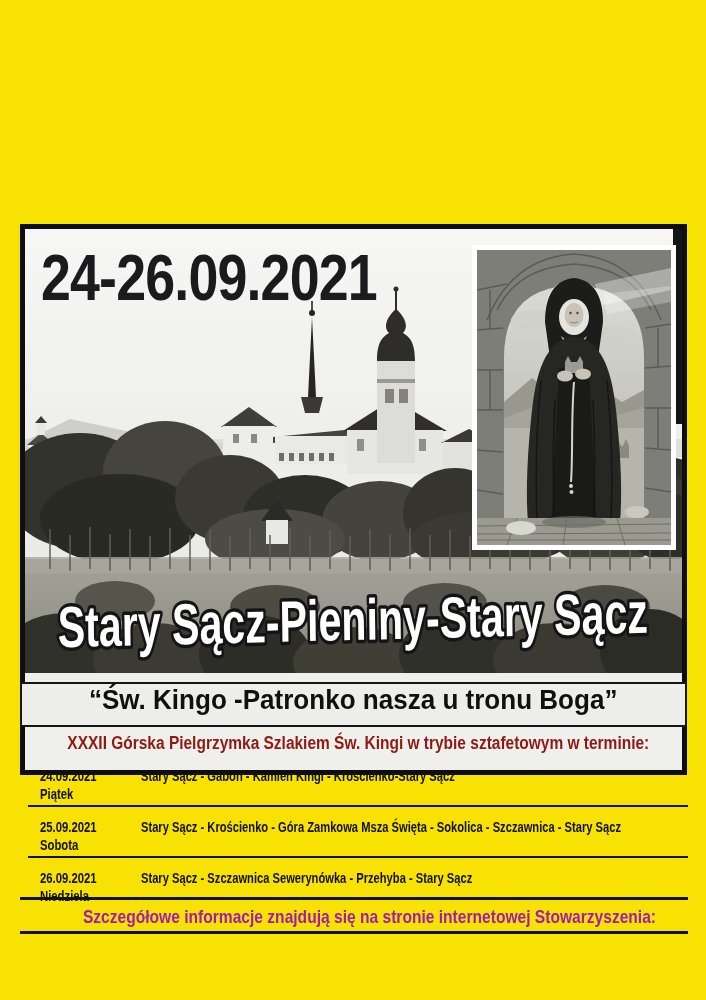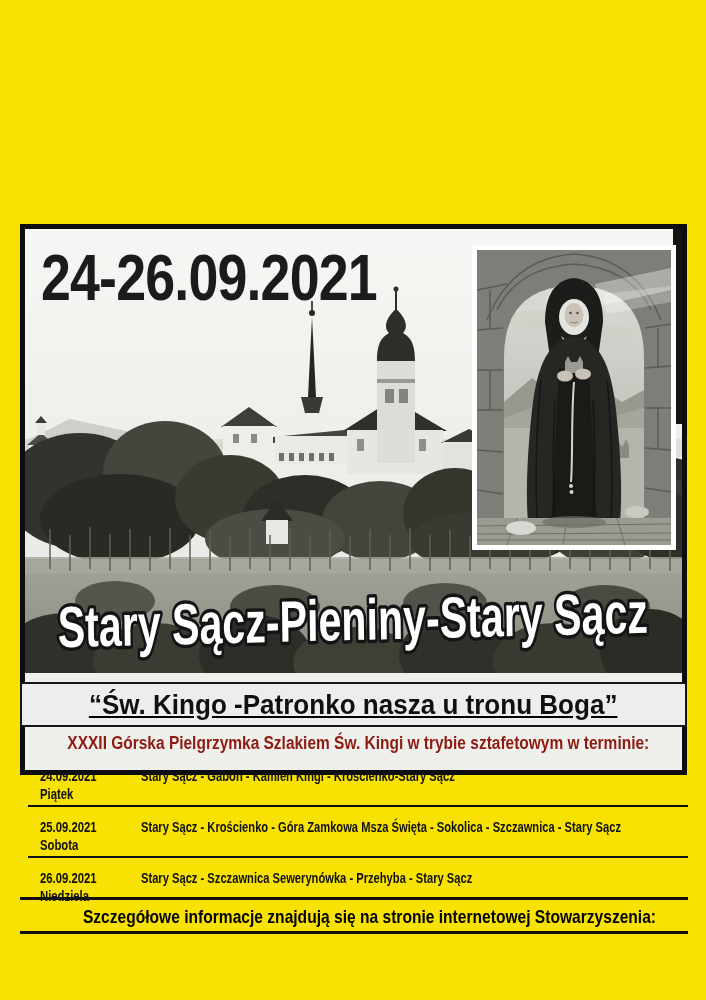--- a/index.html
+++ b/index.html
@@ -19,39 +19,39 @@
     border:5px solid #0E0D11;background:#EFEFEC;}
   .scene{position:absolute;left:0;top:0;}
   .photo-date{position:absolute;left:16px;top:12px;font-size:64px;font-weight:bold;color:#1B1B1E;
     white-space:nowrap;transform:scaleX(0.84);transform-origin:left top;letter-spacing:-1px;}
   .saint-frame{position:absolute;left:447px;top:16px;width:204px;height:305px;background:#FFFFFF;
     padding:5px;box-sizing:border-box;}
   .route-svg{position:absolute;left:0;top:345px;}
 
   
   .quote-bar{position:absolute;left:20px;top:682px;width:667px;height:45px;box-sizing:border-box;
-    background:#EDEDEB;border:2px solid #151515;display:flex;align-items:center;justify-content:center;text-decoration:underline;}
+    background:#EDEDEB;border:2px solid #151515;display:flex;align-items:flex-start;justify-content:center;}
   .quote-text{font-size:28px;font-weight:bold;color:#101010;white-space:nowrap;
     display:inline-block;transform:scaleX(0.93);}
 
   
   .schedule{position:absolute;left:20px;top:730px;width:668px;color:#111;}
   .sched-heading{height:26px;line-height:26px;text-align:center;}
   .sched-heading span{display:inline-block;font-size:18px;font-weight:bold;color:#8E1A12;
     white-space:nowrap;transform:scaleX(0.86);}
   .sched-row{position:relative;margin-top:6px;padding:5px 0 3px 20px;}
   .row-date,.row-day{font-size:15.5px;line-height:17px;font-weight:bold;white-space:nowrap;
     display:inline-block;transform:scaleX(0.73);transform-origin:left center;}
   .row-day{display:block;}
   .row-route{position:absolute;left:121px;top:5px;font-size:15.5px;line-height:17px;font-weight:bold;
     white-space:nowrap;transform:scaleX(0.72);transform-origin:left top;}
   .sched-sep{height:2px;background:#111;margin-left:8px;}
 
   
-  .footer{position:absolute;left:20px;top:897px;width:668px;text-align:center;color:#000000;}
+  .footer{position:absolute;left:20px;top:897px;width:668px;text-align:center;color:#a21caf;}
   .rule{height:3px;background:#111;}
   .info-line{margin-top:6px;font-size:19px;line-height:22px;font-weight:bold;}
   .info-line span{display:inline-block;transform:scaleX(0.82);white-space:nowrap;}
   .website-line{font-size:20px;line-height:20px;font-weight:bold;}
   .website-line span{display:inline-block;transform:scaleX(0.85);white-space:nowrap;}
   .rule2{margin-top:3px;}
   .organizer-line{margin-top:7px;font-size:20px;line-height:22px;font-weight:bold;}
   .organizer-line span{display:inline-block;transform:scaleX(0.80);white-space:nowrap;}
 </style>
 </head>

